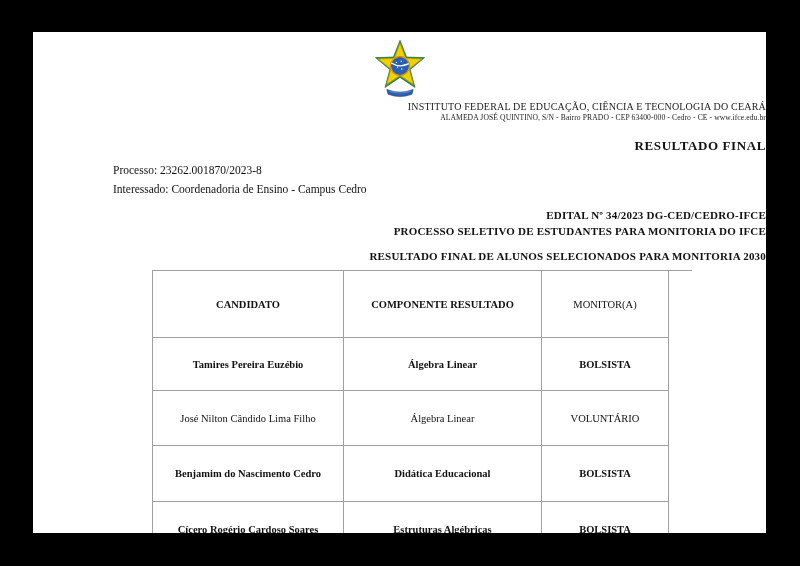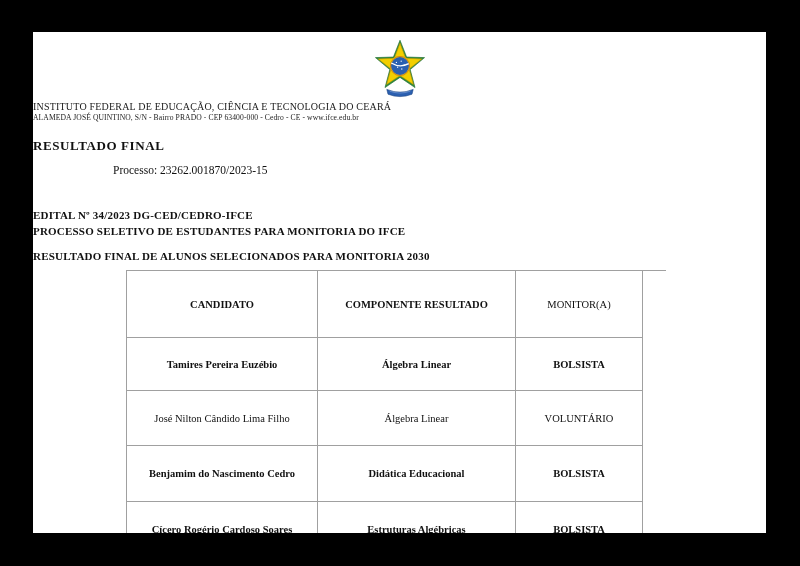--- a/index.html
+++ b/index.html
@@ -12,21 +12,21 @@
     overflow:hidden;
   }
   .page {
     position:absolute;
     left:33px; top:32px;
     width:733px; height:501px;
     background:#fff;
     overflow:hidden;
   }
   .abs { position:absolute; }
-  .ctr { left:0; width:100%; text-align:left;font-family:Liberation Serif, serif; }
+  .ctr { left:0; width:100%; text-align:right;font-family:Liberation Serif, serif; }
 
   .logo { left:335px; top:7px; width:64px; height:60px; }
 
   .inst-name {
     top:69px;
     font-size:10px;
     letter-spacing:0.2px;
     color:#1a1a1a;
   }
   .inst-address {
@@ -46,21 +46,21 @@
     font-size:11.5px;
   }
   .processo    { top:132px; }
   .interessado { top:151px; }
   .edital    { top:169px; font-size:11px; font-weight:bold; letter-spacing:0.2px;margin-top:8px; }
   .subtitle1 { top:193px; font-size:11px; font-weight:bold; letter-spacing:0.2px; }
   .subtitle2 { top:218px; font-size:11px; font-weight:bold; letter-spacing:0.2px; }
 
   .doc-table {
     position:absolute;
-    left:93px; top:238px;
+    left:119px; top:238px;
     width:540px;
     display:grid;
     grid-template-columns:191px 198px 127px;
     grid-template-rows:67px 53px 55px 56px 55px;
     border-top:1.5px solid #a0a0a0;
     border-left:1.5px solid #a0a0a0;
   }
   .cell {
     border-right:1.5px solid #a0a0a0;
     border-bottom:1.5px solid #a0a0a0;
@@ -98,21 +98,22 @@
 
     <path d="M28,84 Q50,93 72,84 L70,92 Q50,100 30,92 Z" fill="#2b5fb0" stroke="#1d4687" stroke-width="1"></path>
     <path d="M33,87 Q50,93 67,87" fill="none" stroke="#9db9e8" stroke-width="0.8"></path>
   </svg>
 
   <div class="abs ctr inst-name">INSTITUTO FEDERAL DE EDUCAÇÃO, CIÊNCIA E TECNOLOGIA DO CEARÁ</div>
   <div class="abs ctr inst-address">ALAMEDA JOSÉ QUINTINO, S/N - Bairro PRADO - CEP 63400-000 - Cedro - CE - www.ifce.edu.br</div>
 
   <div class="abs ctr doc-title">RESULTADO FINAL</div>
 
-  <div class="abs plain-line processo">Processo: 23262.001870/2023-15</div>
+  <div class="abs plain-line processo">Processo: 23262.001870/2023-8</div>
+  <div class="abs plain-line interessado">Interessado: Coordenadoria de Ensino - Campus Cedro</div>
 
   <div class="abs ctr edital">EDITAL Nº 34/2023 DG-CED/CEDRO-IFCE</div>
   <div class="abs ctr subtitle1">PROCESSO SELETIVO DE ESTUDANTES PARA MONITORIA DO IFCE</div>
   <div class="abs ctr subtitle2">RESULTADO FINAL DE ALUNOS SELECIONADOS PARA MONITORIA 2030</div>
 
   <div class="doc-table">
 
     <div class="cell b">CANDIDATO</div>
     <div class="cell b">COMPONENTE RESULTADO</div>
     <div class="cell">MONITOR(A)</div>

